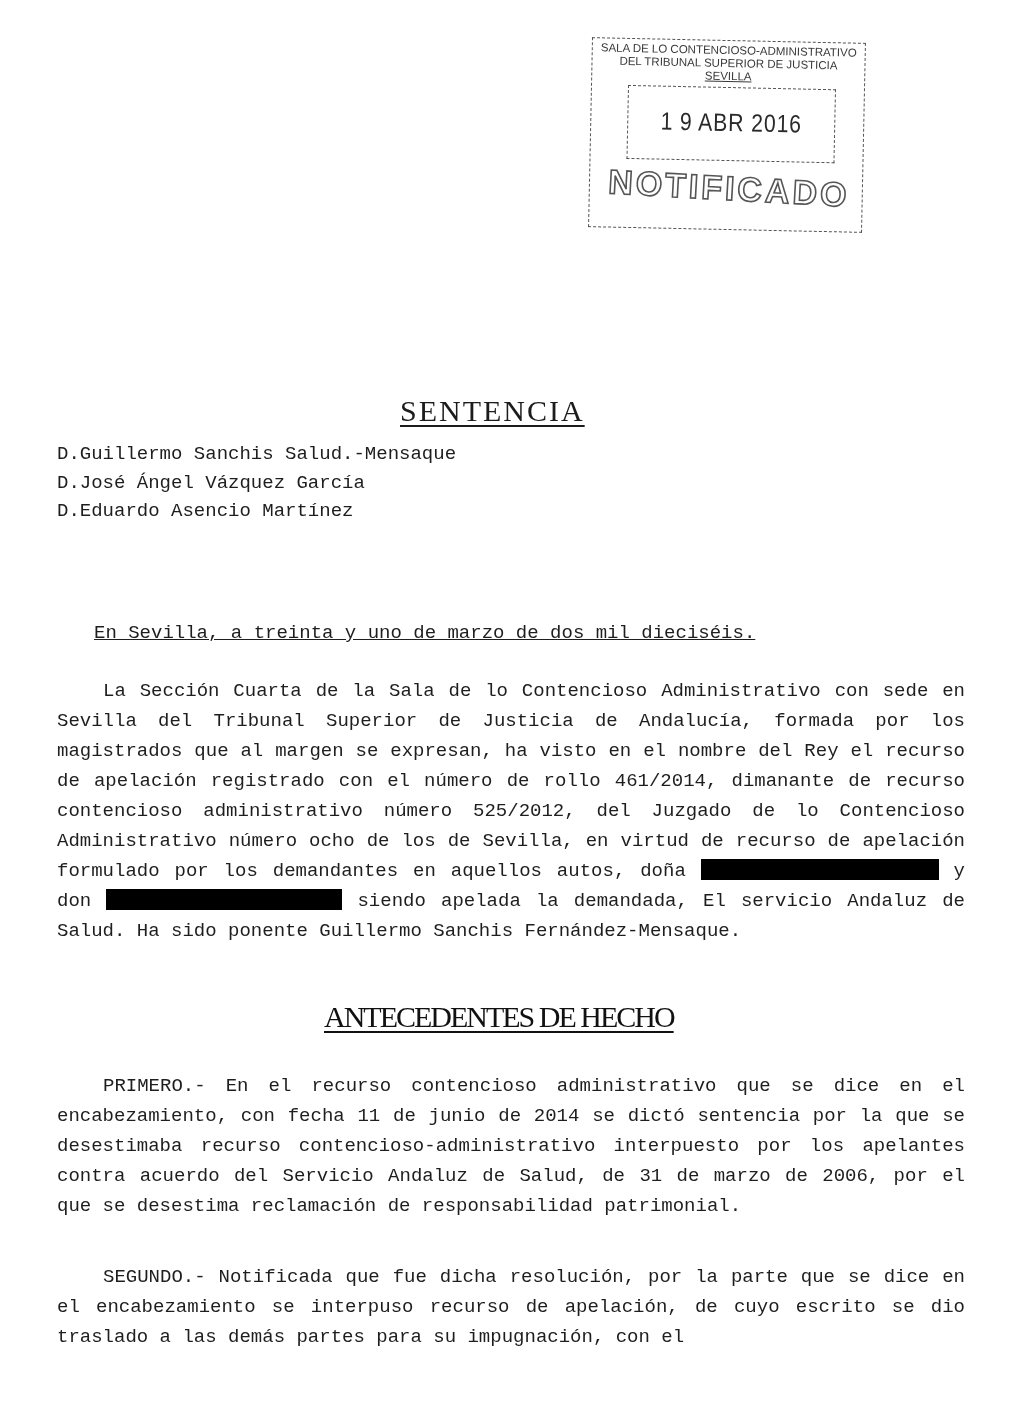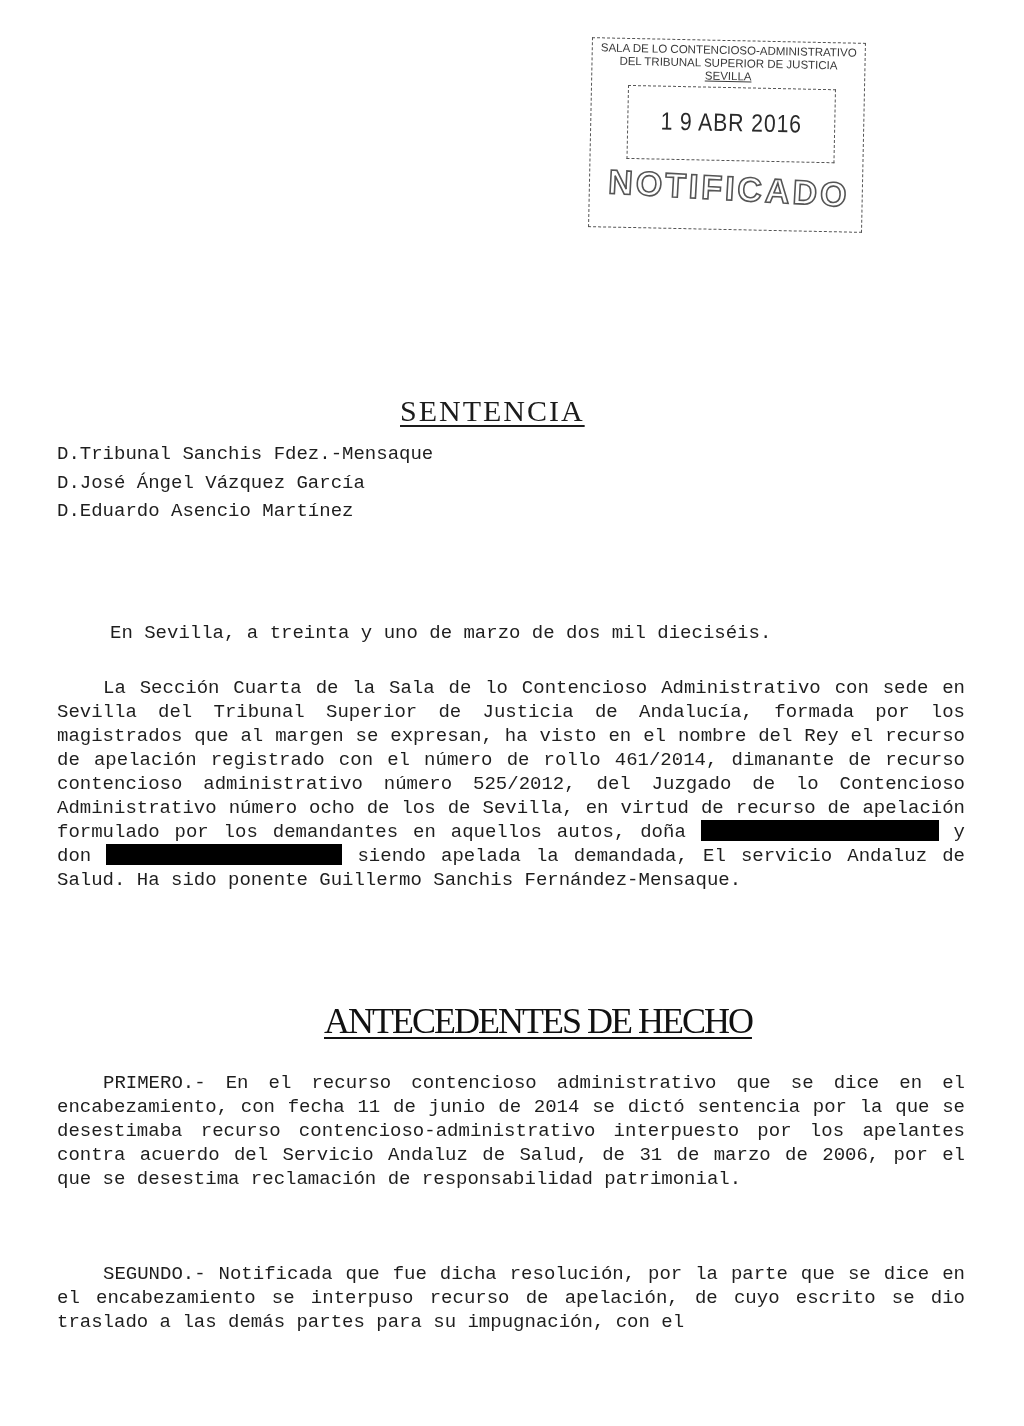--- a/index.html
+++ b/index.html
@@ -91,21 +91,21 @@
       text-decoration: underline;
       text-decoration-thickness: 2px;
       text-underline-offset: 4px;
       color: #1c1c1c;
     }
     .title-antecedentes {
       position: absolute;
       left: 324px;
       top: 1000px;
       font-family: "Liberation Serif", "DejaVu Serif", serif;
-      font-size: 36px;
+      font-size: 30px;
       letter-spacing: -2px;
       text-decoration: underline;
       text-decoration-thickness: 2px;
       text-underline-offset: 4px;
       color: #111;
     }
 
     
     .judges {
       position: absolute;
@@ -116,32 +116,33 @@
       color: #1e1e1e;
     }
     .judges div { white-space: nowrap; }
 
     
     .para {
       position: absolute;
       left: 57px;
       width: 908px;
       font-size: 19px;
-      line-height: 24px;
+      line-height: 30px;
       text-align: justify;
       color: #1e1e1e;
     }
     .indent { text-indent: 46px; }
     .date-line {
       position: absolute;
-      left: 110px;
+      left: 94px;
       top: 622px;
       font-size: 19px;
       white-space: nowrap;
       color: #1e1e1e;
+      text-decoration: underline;
     }
     .p1 { top: 676px; }
     .p2 { top: 1071px; }
     .p3 { top: 1262px; }
 
     .redact {
       display: inline-block;
       background: #000;
       height: 21px;
       vertical-align: -4px;
@@ -163,21 +164,21 @@
     <div class="stamp-line stamp-l3">SEVILLA</div>
     <div class="stamp-datebox">
       <div class="stamp-date">1 9 ABR 2016</div>
     </div>
     <div class="stamp-status">NOTIFICADO</div>
   </div>
 
   <div class="title-sentencia">SENTENCIA</div>
 
   <div class="judges">
-    <div>D.Tribunal Sanchis Fdez.-Mensaque</div>
+    <div>D.Guillermo Sanchis Salud.-Mensaque</div>
     <div>D.José Ángel Vázquez García</div>
     <div>D.Eduardo Asencio Martínez</div>
   </div>
 
   <div class="date-line">En Sevilla, a treinta y uno de marzo de dos mil dieciséis.</div>
 
   <div class="para indent p1"><span>La Sección Cuarta de la Sala de lo Contencioso Administrativo con sede en Sevilla del Tribunal Superior de Justicia de Andalucía, formada por los magistrados que al margen se expresan, ha visto en el nombre del Rey el recurso de apelación registrado con el número de rollo 461/2014, dimanante de recurso contencioso administrativo número 525/2012, del Juzgado de lo Contencioso Administrativo número ocho de los de Sevilla, en virtud de recurso de apelación formulado por los demandantes en aquellos autos, doña </span><span class="redact redact-1"></span><span> y don </span><span class="redact redact-2"></span><span> siendo apelada la demandada, El servicio Andaluz de Salud. Ha sido ponente Guillermo Sanchis Fernández-Mensaque.</span></div>
 
   <div class="title-antecedentes">ANTECEDENTES DE HECHO</div>
 

